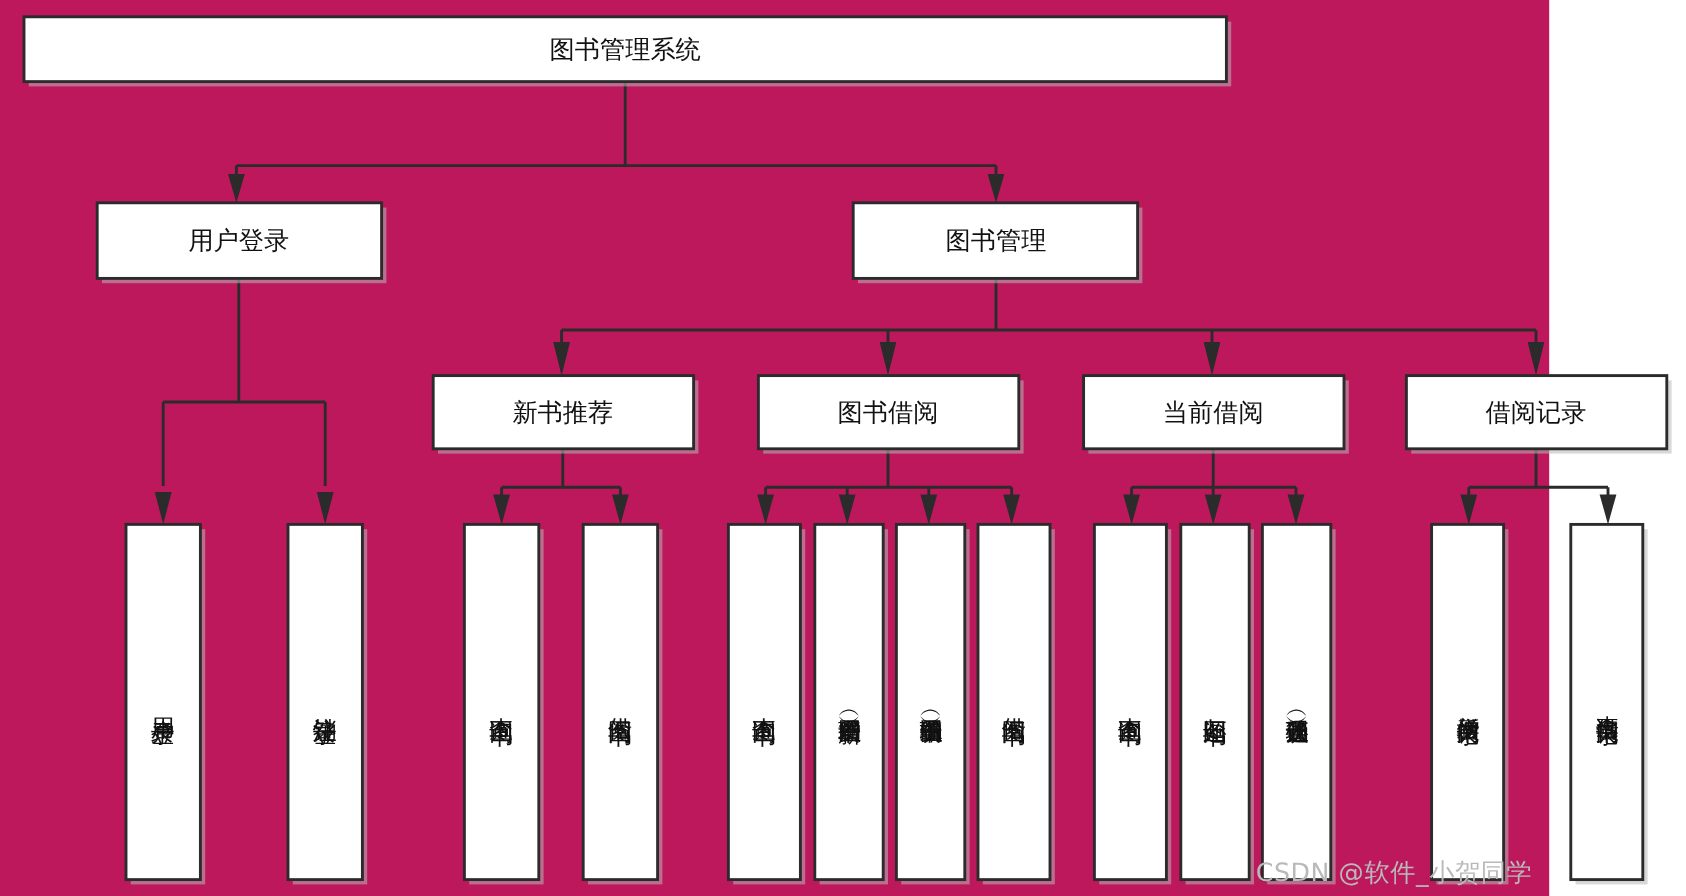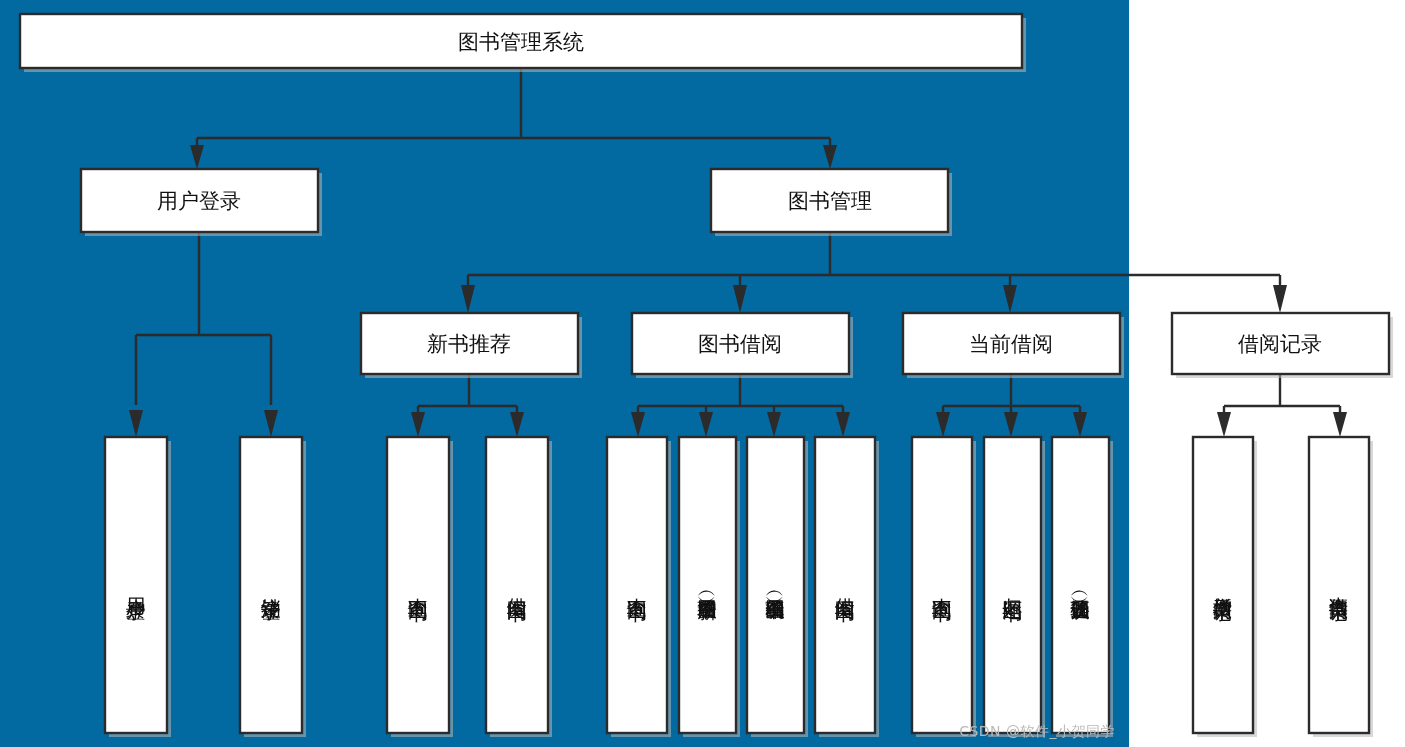--- a/index.html
+++ b/index.html
@@ -9,23 +9,23 @@
   }
   body {
     width: 1405px;
     height: 747px;
     font-family: "DejaVu Sans", "Liberation Sans", sans-serif;
     overflow: hidden;
     position: relative;
   }
   #diagram-root {
     position: relative;
-    width: 1129px;
+    width: 1291px;
     height: 747px;
-    background: #0369a1;
+    background: #be185d;
   }
   svg.canvas {
     position: absolute;
     left: 0;
     top: 0;
     width: 1405px;
     height: 747px;
     display: block;
   }
   .node-box {
@@ -68,21 +68,21 @@
     justify-content: center;
     text-align: center;
     white-space: normal;
     pointer-events: none;
   }
   .watermark {
     position: absolute;
     right: 14px;
     bottom: 6px;
     font-family: "DejaVu Sans", "Liberation Sans", sans-serif;
-    font-size: 14px;
+    font-size: 21px;
     color: #b9b9b9;
     letter-spacing: 0.5px;
     white-space: nowrap;
   }
 </style>
 </head>
 <body>
 
 <div id="diagram-root">
 

